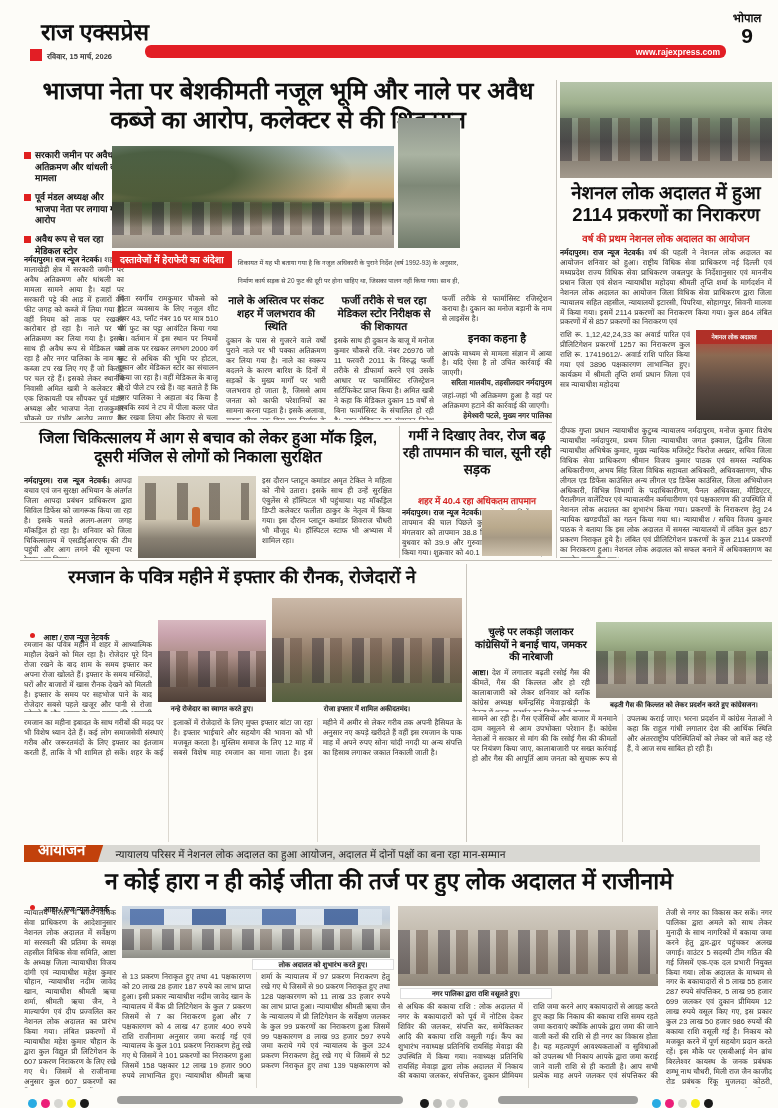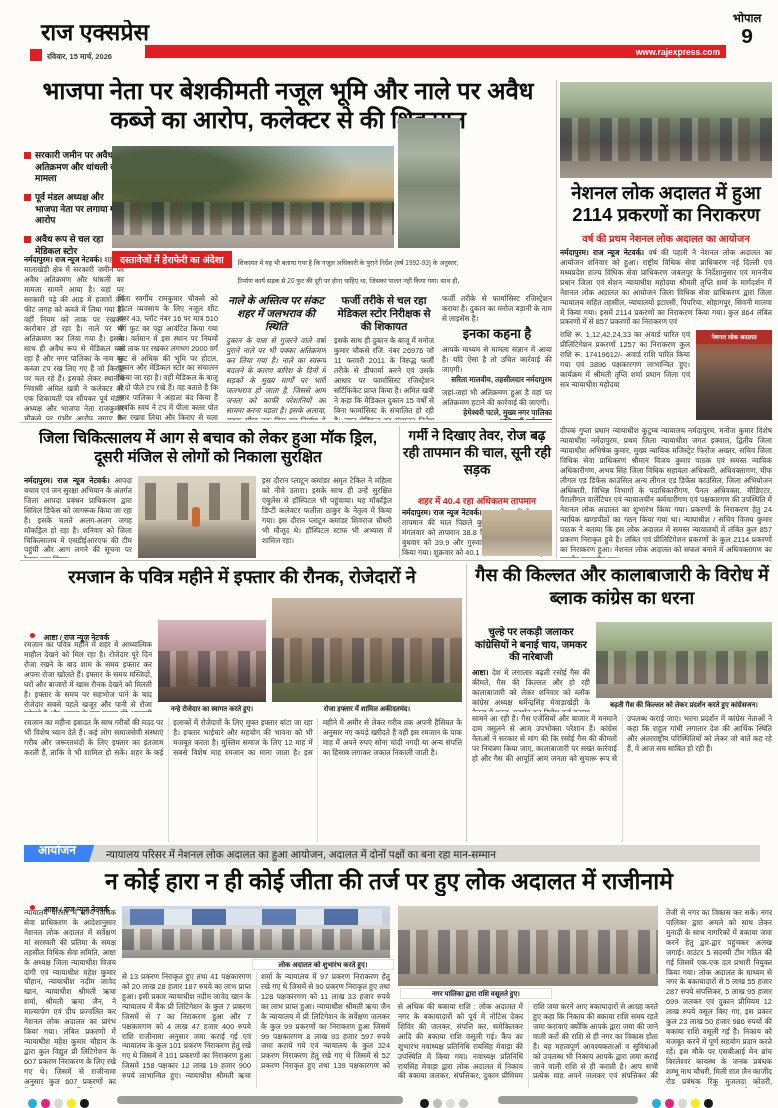--- a/index.html
+++ b/index.html
@@ -26,21 +26,21 @@
   .byline{font-size:7.6px;font-weight:bold;color:#222;}
   .cap-label{float:left;background:#e0201f;color:#fff;font-weight:bold;font-size:9.5px;
              padding:2px 8px;margin:0 6px 2px 0;white-space:nowrap;}
   .cap-small{font-size:6.4px;line-height:1.4;text-align:justify;color:#3a3a3a;}
   .quote-by{font-weight:bold;text-align:right;display:block;}
   .c2{column-count:2;column-gap:10px;column-rule:1px solid #dcd8d0;}
   .c3{column-count:3;column-gap:10px;column-rule:1px solid #dcd8d0;}
   .vline{position:absolute;width:1px;background:#c9c5bd;}
   .hline{position:absolute;height:1px;background:#c2beb6;}
   .kicker-bar{position:absolute;background:#d9d8d3;display:flex;align-items:center;overflow:hidden;}
-  .kicker-label{background:#3b82f6;color:#fff;font-weight:bold;font-size:12px;padding:1px 20px 10px 14px;
+  .kicker-label{background:#c2410c;color:#fff;font-weight:bold;font-size:15px;padding:1px 20px 10px 14px;
                 clip-path:polygon(0 0,100% 0,88% 100%,0 100%);margin-right:10px;}
   .kicker-text{font-weight:normal;font-size:10.3px;color:#1a1a1a;white-space:nowrap;}
   .masthead-redbar{position:absolute;background:#e21e25;display:flex;align-items:center;justify-content:flex-end;}
   .website{color:#fff;font-weight:bold;font-size:8.5px;padding-right:6px;}
   .inset-banner{position:absolute;top:0;left:0;right:0;height:14px;background:#b03028;color:#fff;
                 font-size:6px;font-weight:bold;text-align:center;line-height:14px;overflow:hidden;}
   .dot{display:inline-block;width:9px;height:9px;border-radius:50%;margin-right:4px;vertical-align:middle;}
   .graybar{position:absolute;height:8px;border-radius:4px;background:#9d9d9b;}
 </style>
 </head>
@@ -48,21 +48,21 @@
 
 <div class="page">
 
   <div class="abs" style="left:24px;top:20px;width:142px;">
     <div class="hl" style="font-size:23px;line-height:1.05;">राज एक्सप्रेस</div>
   </div>
   <div class="abs" style="left:30px;top:49px;width:12px;height:12px;background:#e21e25;"></div>
   <div class="abs" style="left:47px;top:51px;width:120px;font-size:7.5px;font-weight:bold;color:#3a3a3a;">रविवार, 15 मार्च, 2026</div>
   <div class="abs hl" style="left:722px;top:10px;width:50px;font-size:11.5px;">भोपाल</div>
   <div class="abs hl" style="left:722px;top:24px;width:50px;font-size:21px;">9</div>
-  <div class="masthead-redbar" style="left:145px;top:45px;width:581px;height:13px;">
+  <div class="masthead-redbar" style="left:145px;top:45px;width:581px;height:13px;border-radius:6px;">
     <span class="website">www.rajexpress.com</span>
   </div>
 
   <div class="abs hl" style="left:18px;top:76px;width:540px;height:66px;font-size:24px;line-height:1.22;">भाजपा नेता पर बेशकीमती नजूल भूमि और नाले पर अवैध कब्जे का आरोप, कलेक्टर से की शिकायत</div>
 
   <div class="abs" style="left:24px;top:150px;width:100px;">
     <div class="bullet-row">
       <span class="bullet-sq"></span>
       <span class="bullet-tx">सरकारी जमीन पर अवैध अतिक्रमण और धांधली का मामला</span>
     </div>
@@ -89,33 +89,33 @@
   <div class="photo" style="left:398px;top:118px;width:62px;height:130px;
        background:linear-gradient(180deg,#8f968d 0%,#aab3a2 28%,#7e8877 52%,#9aa08f 74%,#6f7a6a 100%);"></div>
 
   <div class="abs" style="left:112px;top:251px;width:348px;height:37px;overflow:hidden;">
     <span class="cap-label">दस्तावेजों में हेराफेरी का अंदेशा</span>
     <span class="cap-small">शिकायत में यह भी बताया गया है कि नजूल अधिकारी के पुराने निर्देश (वर्ष 1992-93) के अनुसार, निर्माण कार्य सड़क से 20 फुट की दूरी पर होना चाहिए था, जिसका पालन नहीं किया गया। साथ ही, शीट नंबर 43 की आड़ में शीट नंबर 41 पर बड़ा आर्डिनेंस करने की प्रक्रिया पर भी सवाल उठाए गए हैं। आरोप है कि लोक निर्माण विभाग की सड़क वाली भूमि, जो कि रिकॉर्ड में दर्ज है, उस पर भी गलत तरीके से अपना दावा करने की कोशिश की गई है। शिकायतकर्ता अमित खत्री ने कलेक्टर से मांग की है कि पूरे मामले की निष्पक्ष जांच कर अवैध अतिक्रमण को हटाया जाए।</span>
   </div>
 
   <div class="abs jt" style="left:118px;top:294px;width:100px;height:126px;">पिता स्वर्गीय रामकुमार चौकसे को होटल व्यवसाय के लिए नजूल शीट नंबर 43, प्लॉट नंबर 16 पर मात्र 510 वर्ग फुट का पट्टा आवंटित किया गया था। वर्तमान में इस स्थान पर नियमों को ताक पर रखकर लगभग 2000 वर्ग फुट से अधिक की भूमि पर होटल, दुकान और मेडिकल स्टोर का संचालन किया जा रहा है। वहीं मेडिकल के बाजू में दो पीले टप रखे हैं। वह बताते हैं कि नगर पालिका ने अहाता बंद किया है जबकि स्वयं ने टप में पीला कलर पोत कर रखवा लिया और किराए से चला रहे हैं।</div>
 
-  <div class="abs" style="left:226px;top:294px;width:100px;height:126px;overflow:hidden;font-style:italic;">
+  <div class="abs" style="left:226px;top:294px;width:100px;height:126px;overflow:hidden;">
     <div class="sub">नाले के अस्तित्व पर संकट शहर में जलभराव की स्थिति</div>
     <div class="jt" style="margin-top:3px;">दुकान के पास से गुजरने वाले वर्षों पुराने नाले पर भी पक्का अतिक्रमण कर लिया गया है। नाले का स्वरूप बदलने के कारण बारिश के दिनों में सड़कों के मुख्य मार्गों पर भारी जलभराव हो जाता है, जिससे आम जनता को काफी परेशानियों का सामना करना पड़ता है। इसके अलावा, सड़क सीमा तक किए गए निर्माण के कारण त्योहारों और सामान्य दिनों में यातायात बुरी तरह बाधित रहता है।</div>
   </div>
 
   <div class="abs" style="left:334px;top:294px;width:100px;height:126px;overflow:hidden;">
     <div class="sub">फर्जी तरीके से चल रहा मेडिकल स्टोर निरीक्षक से की शिकायत</div>
     <div class="jt" style="margin-top:3px;">इसके साथ ही दुकान के बाजू में मनोज कुमार चौकसे रजि. नंबर 26976 जो 11 फरवरी 2011 के विरुद्ध फर्जी तरीके से डीफार्मा करने एवं उसके आधार पर फार्मासिस्ट रजिस्ट्रेशन सर्टिफिकेट प्राप्त किया है। अमित खत्री ने कहा कि मेडिकल दुकान 15 वर्षों से बिना फार्मासिस्ट के संचालित हो रही है। उक्त मेडिकल का संचालन नितेश कुमार चौकसे करता है। उक्त मेडिकल एमपी स्टेट फार्मेसी काउंसिल भोपाल से</div>
   </div>
 
   <div class="abs" style="left:442px;top:294px;width:110px;height:126px;overflow:hidden;">
     <div class="jt">फर्जी तरीके से फार्मासिस्ट रजिस्ट्रेशन कराया है। दुकान का मनोज बड़ानी के नाम से लाइसेंस है।</div>
-    <div class="sub" style="margin-top:2px;font-size:13px;">इनका कहना है</div>
+    <div class="sub" style="margin-top:8px;font-size:11px;">इनका कहना है</div>
     <div class="jt" style="margin-top:3px;">
       <span>आपके माध्यम से मामला संज्ञान में आया है। यदि ऐसा है तो उचित कार्रवाई की जाएगी।</span>
       <span class="quote-by">सरिता मालवीय, तहसीलदार नर्मदापुरम</span>
     </div>
     <div class="jt" style="margin-top:3px;">
       <span>जहां-जहां भी अतिक्रमण हुआ है वहां पर अतिक्रमण हटाने की कार्रवाई की जाएगी।</span>
       <span class="quote-by">हेमेश्वरी पटले, मुख्य नगर पालिका अधिकारी नर्मदापुरम</span>
     </div>
   </div>
 
@@ -179,21 +179,20 @@
   <div class="photo" style="left:272px;top:598px;width:190px;height:104px;
        background:linear-gradient(180deg,#cbb9a8 0%,#b59f8c 28%,#8f7a66 54%,#6f6a4f 76%,#55603f 100%);">
     <div class="crowd"></div>
   </div>
   <div class="abs cap" style="left:272px;top:704px;width:190px;">रोजा इफ्तार में शामिल अकीदतमंद।</div>
   <div class="abs jt c3" style="left:24px;top:718px;width:438px;height:124px;">
     <span>रमजान का महीना इबादत के साथ गरीबों की मदद पर भी विशेष ध्यान देते हैं। कई लोग समाजसेवी संस्थाएं गरीब और जरूरतमंदों के लिए इफ्तार का इंतजाम करती हैं, ताकि वे भी शामिल हो सकें। शहर के कई इलाकों में रोजेदारों के लिए मुफ्त इफ्तार बांटा जा रहा है। इफ्तार भाईचारे और सहयोग की भावना को भी मजबूत करता है।</span>
     <span>मुस्लिम समाज के लिए 12 माह में सबसे विशेष माह रमजान का माना जाता है। इस महीने में अमीर से लेकर गरीब तक अपनी हैसियत के अनुसार नए कपड़े खरीदते हैं वहीं इस रमजान के पाक माह में अपने रुपए सोना चांदी नगदी या अन्य संपत्ति का हिसाब लगाकर जकात निकाली जाती है।</span>
   </div>
 
-  <div class="abs hl" style="left:472px;top:564px;width:300px;height:58px;font-size:18px;line-height:1.25;">गैस की किल्लत और कालाबाजारी के विरोध में ब्लाक कांग्रेस का धरना</div>
   <div class="abs sub" style="left:472px;top:626px;width:118px;font-size:10px;">चुल्हे पर लकड़ी जलाकर कांग्रेसियों ने बनाई चाय, जमकर की नारेबाजी</div>
   <div class="abs jt" style="left:472px;top:668px;width:118px;height:44px;">
     <span class="dl">आष्टा।</span>
     <span>देश में लगातार बढ़ती रसोई गैस की कीमतें, गैस की किल्लत और हो रही कालाबाजारी को लेकर शनिवार को ब्लॉक कांग्रेस अध्यक्ष धर्मेन्द्रसिंह मेवाड़ाखेड़ी के नेतृत्व में धरना, प्रदर्शन कर विरोध दर्ज कराया गया। इस दौरान कांग्रेस कार्यकर्ताओं ने केंद्र सरकार की नीतियों के खिलाफ जमकर नारेबाजी करते हुए आम जनता पर बढ़ते आर्थिक बोझ का मुद्दा उठाया।</span>
   </div>
   <div class="photo" style="left:596px;top:622px;width:176px;height:76px;
        background:linear-gradient(180deg,#b9c9a9 0%,#9fb089 26%,#83926e 48%,#a39a8a 72%,#8f887c 100%);">
     <div class="crowd"></div>
   </div>
   <div class="abs cap" style="left:596px;top:700px;width:176px;">बढ़ती गैस की किल्लत को लेकर प्रदर्शन करते हुए कांग्रेसजन।</div>

